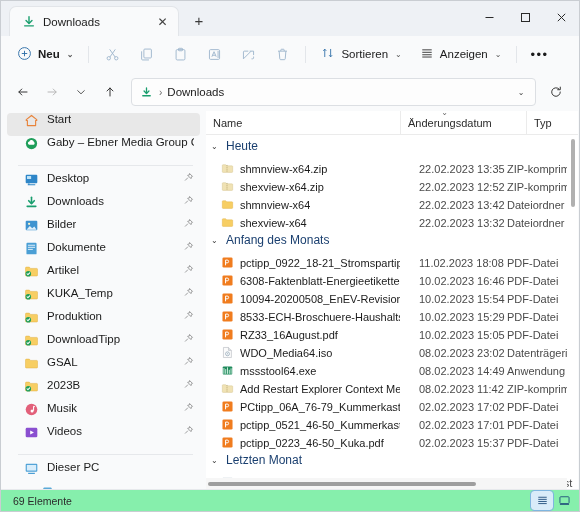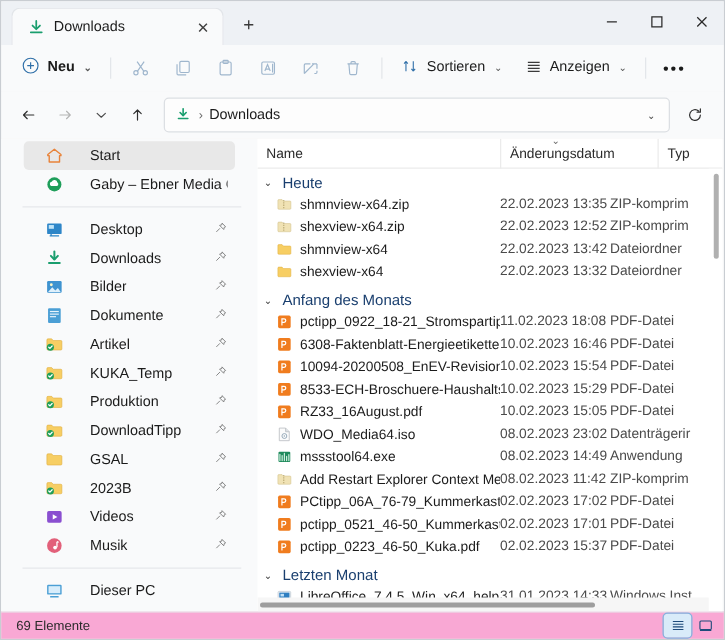--- a/index.html
+++ b/index.html
@@ -128,24 +128,24 @@
 
   
   .sidebar {
     width: 205px; flex: 0 0 205px;
     background: #f9fafb;
     padding: 2px 0 0 0;
     overflow: hidden;
     position: relative;
   }
   .nav-item {
-    height: 23px; display: flex; align-items: center;
-    padding: 0 6px 0 17px; gap: 21px;
+    height: 23px; display: flex; align-items: flex-start;
+    padding: 0 6px 0 17px; gap: 8px;
     font-size: 11.5px; color: #1b1b1b;
-    border-radius: 4px; margin: 0 18px;
+    border-radius: 4px; margin: 0 6px;
     position: relative;
   }
   .nav-item.indent { padding-left: 33px; }
   .nav-item.selected { background: #e8e8e8; }
   .nav-ico { width: 15px; height: 15px; flex: 0 0 15px; display: block; }
   .nav-label { white-space: nowrap; overflow: hidden; }
   .pin { margin-left: auto; color: #5c5c5c; opacity: .85; }
   .nav-sep { height: 1px; background: #e6e8eb; margin: 6px 13px 6px 17px; }
 
   
@@ -172,29 +172,29 @@
     position: absolute; top: -3px; left: 50%; transform: translateX(-50%);
     font-size: 8px; color: #6a6a6a;
   }
   .rows { flex: 1; position: relative; overflow: hidden; }
   .group {
     height: 22px; display: flex; align-items: center; gap: 6px;
     padding-left: 5px; font-size: 12px; color: #1a3f6f;
   }
   .group-caret { font-size: 8px; color: #3a3a3a; width: 9px; }
   .row {
-    height: 18px; display: flex; align-items: flex-start;
+    height: 18px; display: flex; align-items: flex-end;
     font-size: 11px; color: #1b1b1b;
   }
   .cell-name {
     width: 194px; flex: 0 0 194px;
     display: flex; align-items: center; gap: 6px;
     padding-left: 15px; overflow: hidden; white-space: nowrap;
   }
-  .cell-date { width: 88px; flex: 0 0 88px; color: #4a4a4a; }
+  .cell-date { width: 88px; flex: 0 0 88px; color: #4a4a4a; margin-left: 19px; }
   .cell-type { width: 85px; flex: 0 0 85px; color: #4a4a4a; white-space: nowrap; overflow: hidden; }
   .fico { width: 13px; height: 13px; flex: 0 0 13px; display: block; }
   .fname { overflow: hidden; text-overflow: clip; white-space: nowrap; }
 
   
   .vscroll {
     position: absolute; right: 0; top: 24px; width: 11px; bottom: 11px;
     background: #ffffff;
   }
   .vthumb {
@@ -206,21 +206,21 @@
     background: #f6f6f6;
   }
   .hthumb {
     position: absolute; top: 4px; left: 2px; width: 268px; height: 4px;
     background: #9e9e9e; border-radius: 2px;
   }
 
   
   .statusbar {
     height: 22px; flex: 0 0 22px;
-    background: #f9a8d4;
+    background: #86efac;
     border-top: 1px solid #e7e9ec;
     display: flex; align-items: center;
     padding: 0 4px 0 12px;
     font-size: 10.5px; color: #2b2b2b;
   }
   .status-spacer { flex: 1; }
   .vbtn {
     width: 22px; height: 19px; border-radius: 3px;
     display: flex; align-items: center; justify-content: center;
     color: #1e4b7a;
@@ -515,37 +515,37 @@
               <path d="M3.2 10.4l1 1 1.9-2" stroke="#fff" stroke-width="1.1" fill="none" stroke-linecap="round" stroke-linejoin="round"></path>
             </svg></span>
           <span class="nav-label">2023B</span>
           <span class="pin"><svg width="11" height="11" viewBox="0 0 16 16" fill="none" stroke="#5c5c5c" stroke-width="1">
               <path d="M9.6 2.2l4.2 4.2-1.5.6-.7 2.6-4.8-4.8 2.6-.7z"></path>
               <path d="M7.2 8.2L3 12.4"></path>
             </svg></span>
         </div>
         <div class="nav-item">
           <span class="nav-ico"><svg width="15" height="15" viewBox="0 0 16 16">
-              <rect x="1.8" y="3" width="12.4" height="10" rx="1.4" fill="#8a4fd0"></rect>
-              <path d="M6.6 5.8l4 2.2-4 2.2z" fill="#fff"></path>
-            </svg></span>
-          <span class="nav-label">Videos</span>
-          <span class="pin"><svg width="11" height="11" viewBox="0 0 16 16" fill="none" stroke="#5c5c5c" stroke-width="1">
-              <path d="M9.6 2.2l4.2 4.2-1.5.6-.7 2.6-4.8-4.8 2.6-.7z"></path>
-              <path d="M7.2 8.2L3 12.4"></path>
-            </svg></span>
-        </div>
-        <div class="nav-item">
-          <span class="nav-ico"><svg width="15" height="15" viewBox="0 0 16 16">
               <circle cx="8" cy="8" r="6.2" fill="#e2607a"></circle>
               <path d="M10.2 4.6v4.7" stroke="#fff" stroke-width="1.1"></path>
               <circle cx="8.6" cy="9.6" r="1.6" fill="#fff"></circle>
               <path d="M10.2 4.6l1.4.6" stroke="#fff" stroke-width="1.1"></path>
             </svg></span>
           <span class="nav-label">Musik</span>
+          <span class="pin"><svg width="11" height="11" viewBox="0 0 16 16" fill="none" stroke="#5c5c5c" stroke-width="1">
+              <path d="M9.6 2.2l4.2 4.2-1.5.6-.7 2.6-4.8-4.8 2.6-.7z"></path>
+              <path d="M7.2 8.2L3 12.4"></path>
+            </svg></span>
+        </div>
+        <div class="nav-item">
+          <span class="nav-ico"><svg width="15" height="15" viewBox="0 0 16 16">
+              <rect x="1.8" y="3" width="12.4" height="10" rx="1.4" fill="#8a4fd0"></rect>
+              <path d="M6.6 5.8l4 2.2-4 2.2z" fill="#fff"></path>
+            </svg></span>
+          <span class="nav-label">Videos</span>
           <span class="pin"><svg width="11" height="11" viewBox="0 0 16 16" fill="none" stroke="#5c5c5c" stroke-width="1">
               <path d="M9.6 2.2l4.2 4.2-1.5.6-.7 2.6-4.8-4.8 2.6-.7z"></path>
               <path d="M7.2 8.2L3 12.4"></path>
             </svg></span>
         </div>
         <div class="nav-sep"></div>
         <div class="nav-item">
           <span class="nav-ico"><svg width="15" height="15" viewBox="0 0 16 16">
               <rect x="1.8" y="3" width="12.4" height="8.4" rx="1" fill="#4b9fd5"></rect>
               <rect x="3" y="4.2" width="10" height="6" fill="#d8edfb"></rect>

